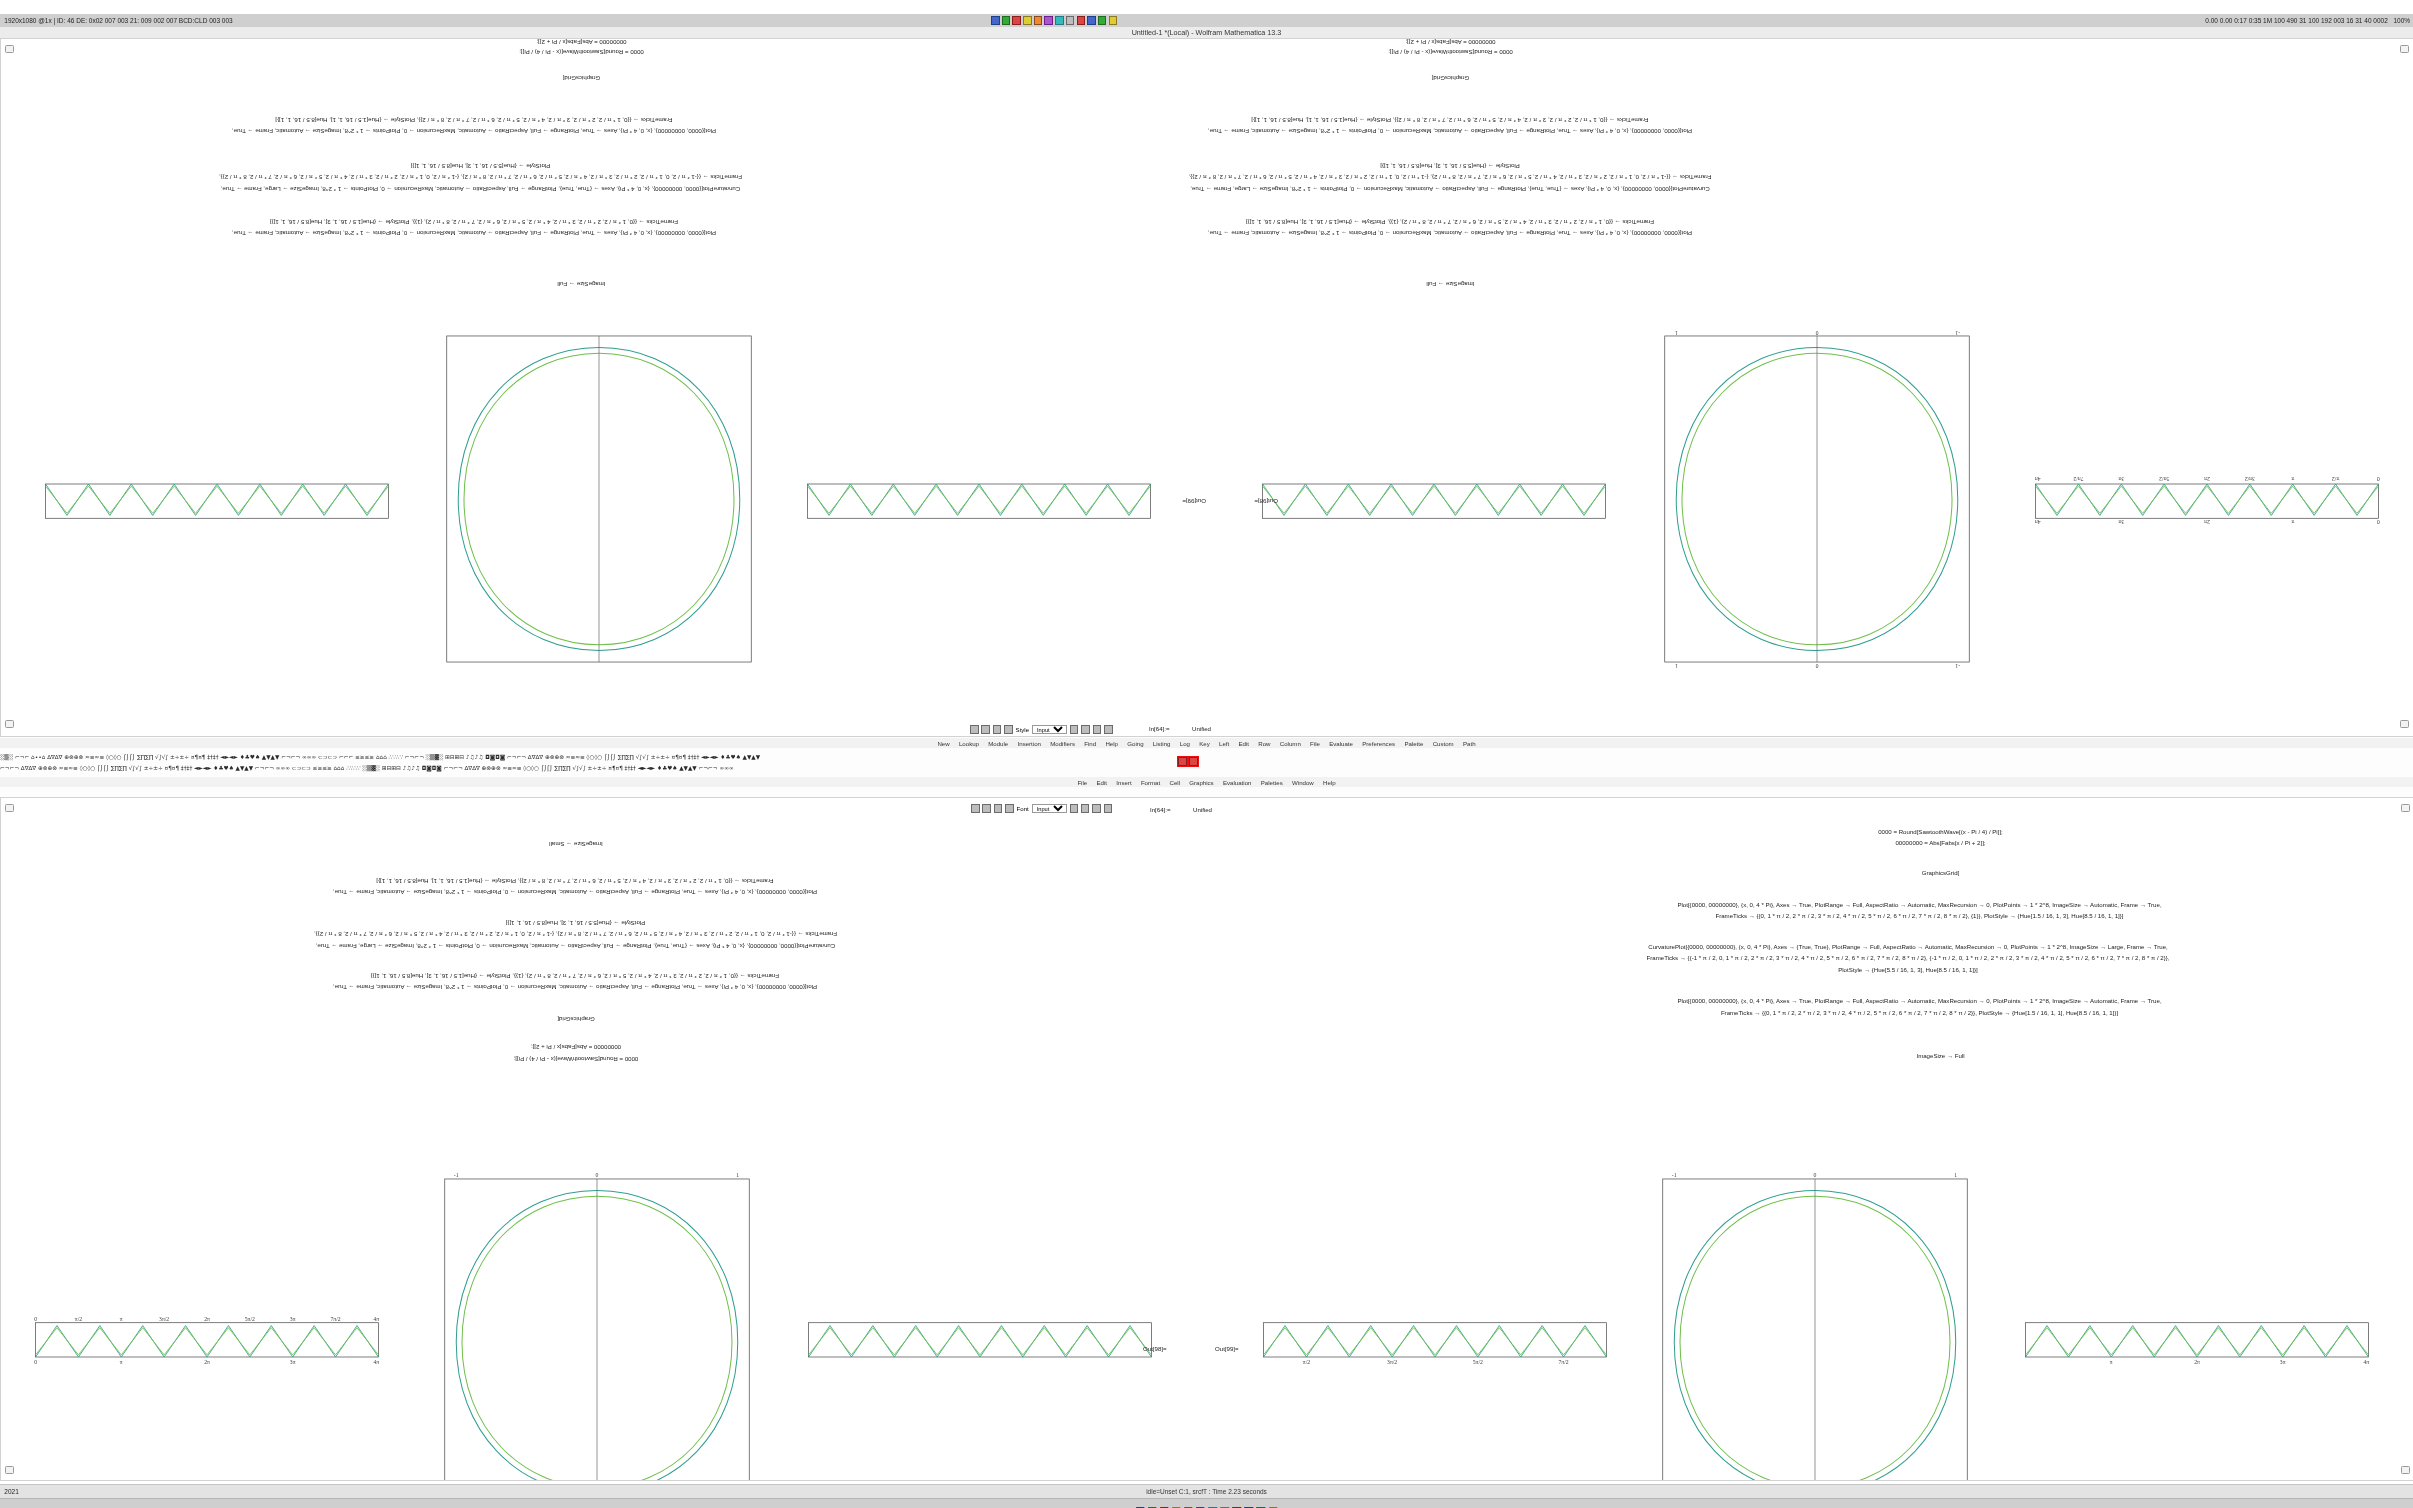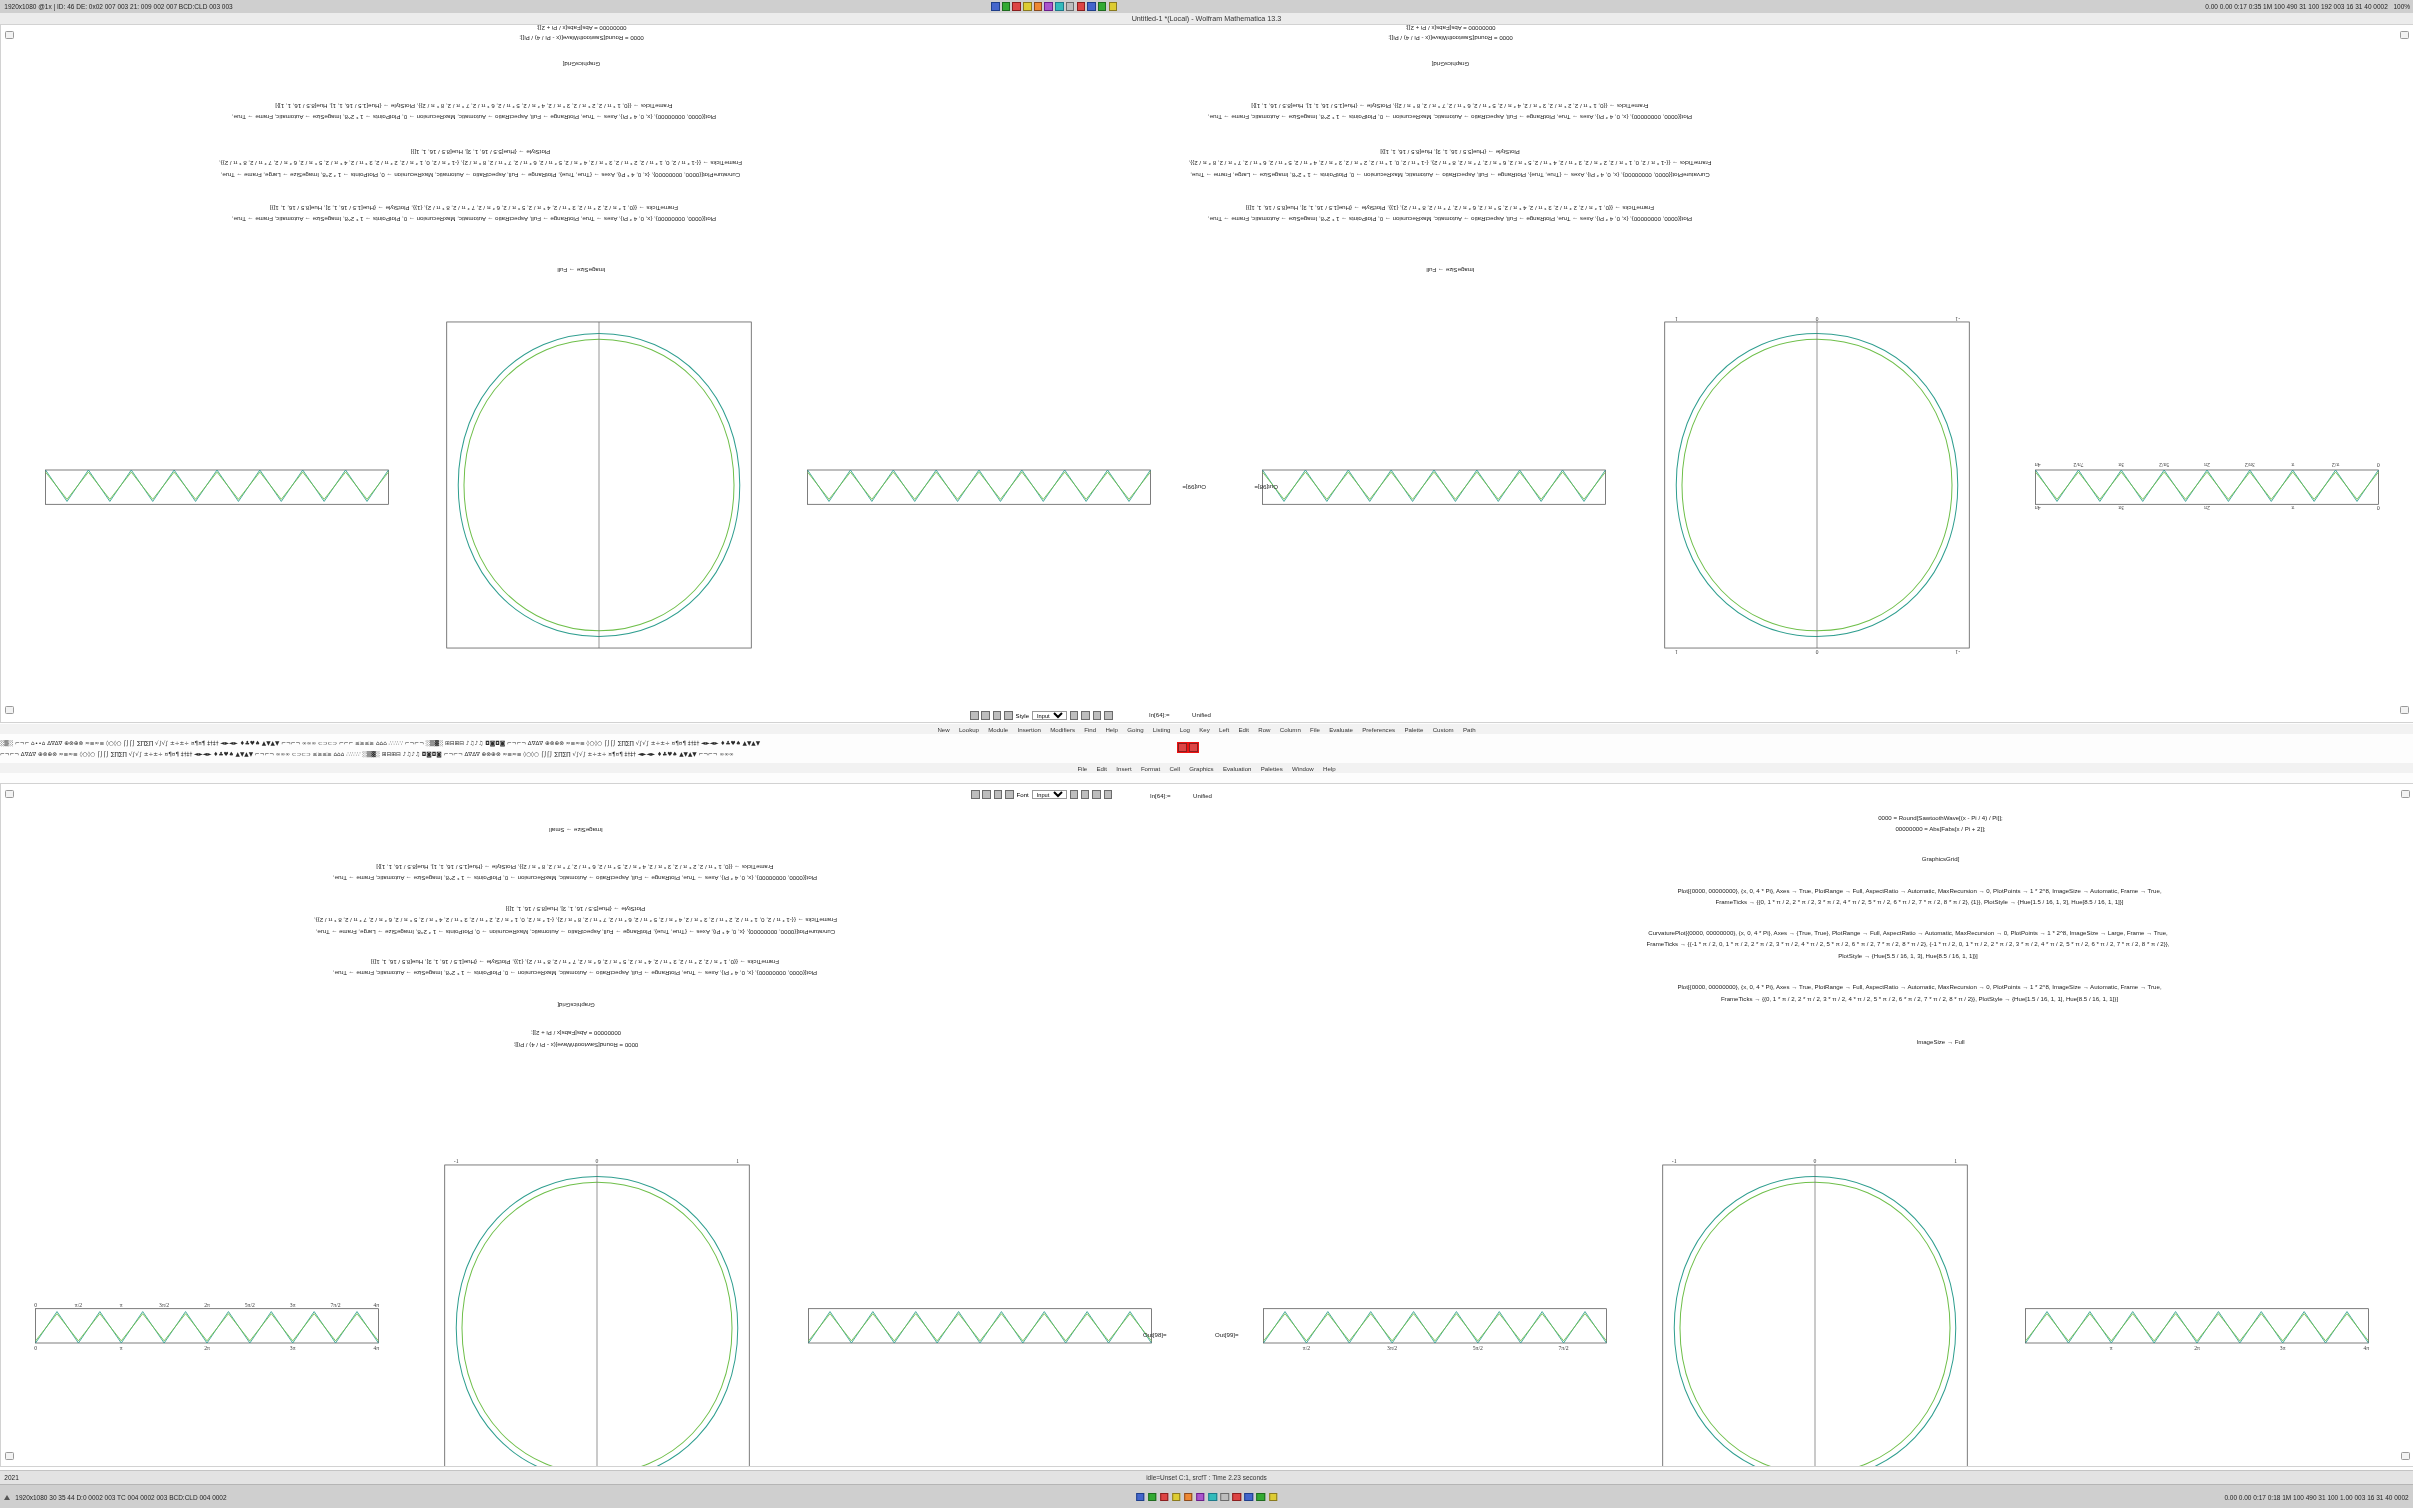--- a/index.html
+++ b/index.html
@@ -1,17 +1,17 @@
 <!DOCTYPE html>
 <html style="font-size:11.5px"><head>
 <meta charset="utf-8">
 <style>
   html,body{margin:0;padding:0;background:#ffffff;}
   body{width:2413px;height:1508px;font-family:"Liberation Sans",sans-serif;overflow:hidden;}
-  .root{position:relative;width:2413px;height:1304px;background:#fdfdfd;}
+  .root{position:relative;width:2413px;height:1304px;background:#fdfdfd;margin-top:14px;}
 
   
   .bar{position:absolute;left:0;width:2413px;background:#d9d9d9;border-bottom:0.7px solid #bcbcbc;
        display:flex;align-items:center;font-size:7.2px;color:#222;}
   .bar .seg{display:flex;align-items:center;gap:3.6px;padding:0 4.3px;white-space:nowrap;}
   .sq{width:6.5px;height:6.5px;border:0.7px solid #6b6b6b;background:#bdbdbd;display:inline-block;}
   .sq.r{background:#d44;border-color:#8a1f1f;}
   .sq.g{background:#3a3;border-color:#1f6b1f;}
   .sq.b{background:#46c;border-color:#1f3f8a;}
   .sq.y{background:#dc3;border-color:#8a7a1f;}

